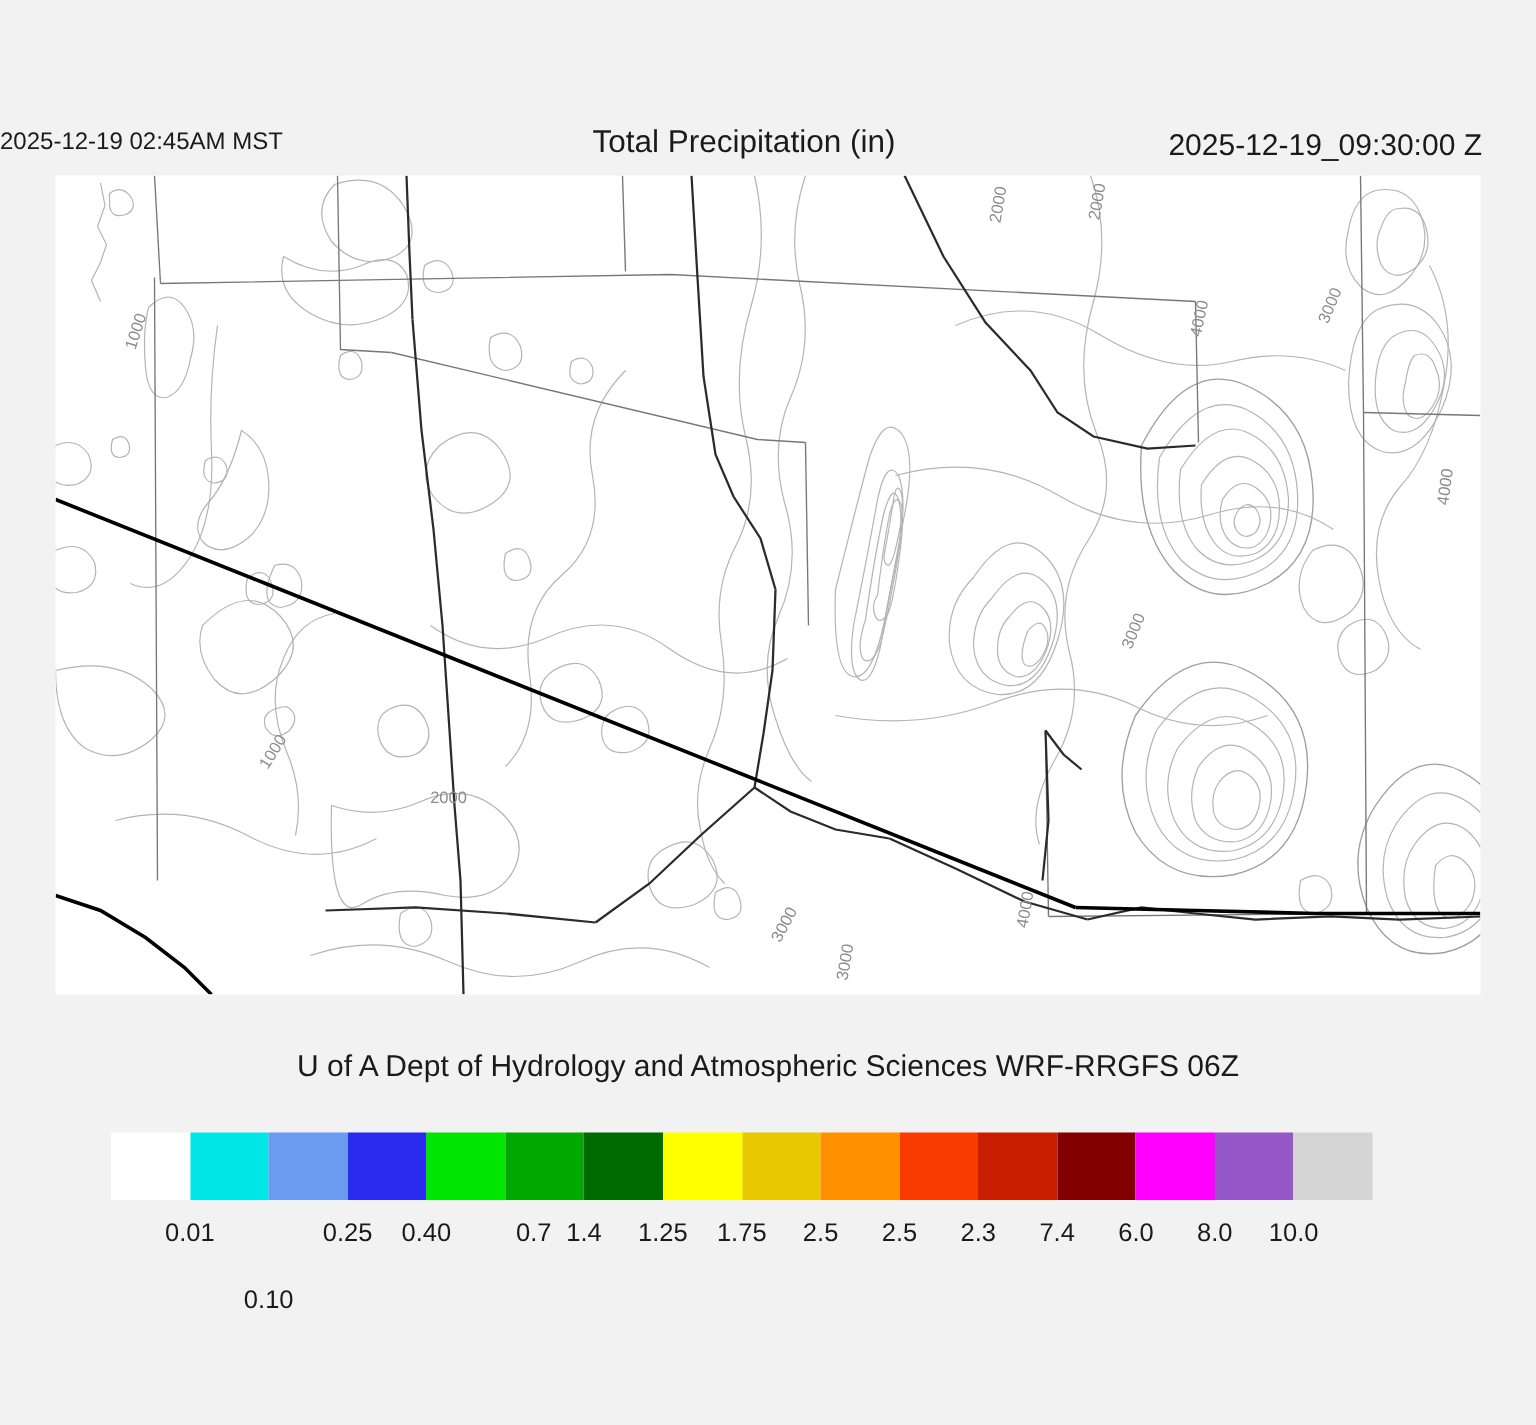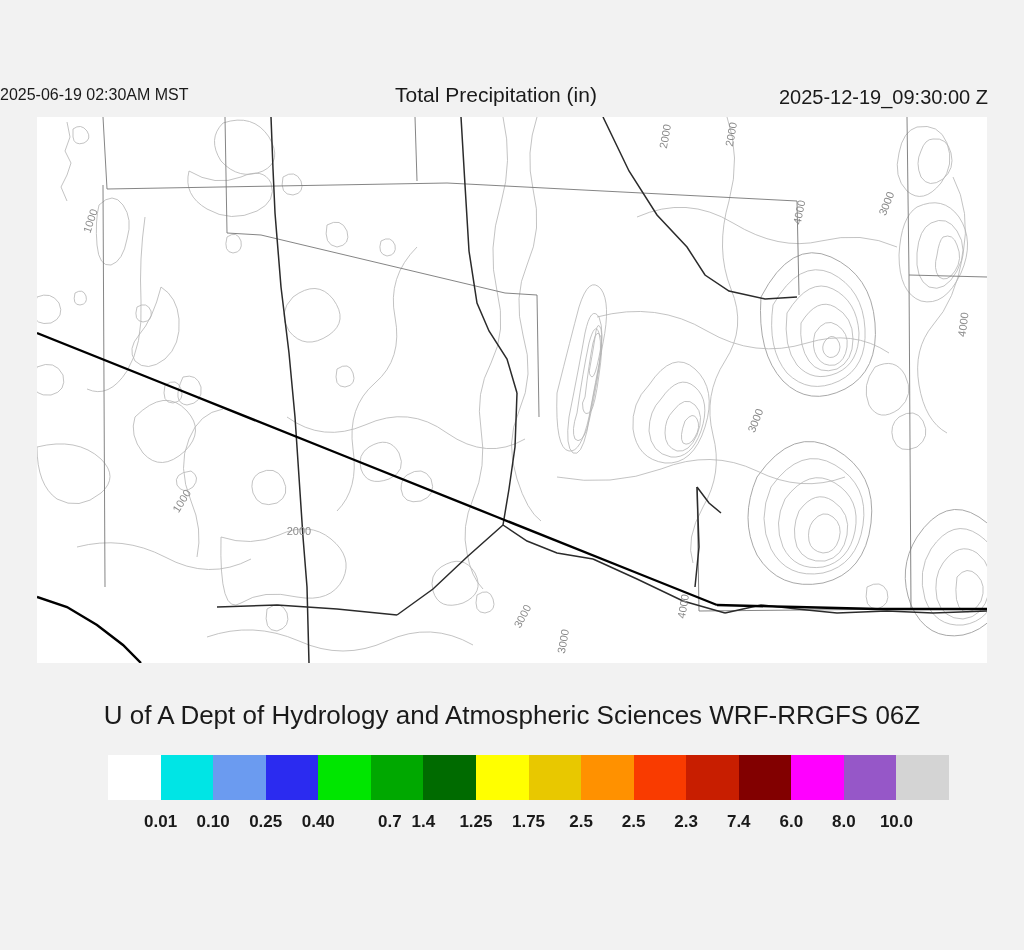--- a/index.html
+++ b/index.html
@@ -88,31 +88,30 @@
     fill: #8c8c8c;
   }
 
   
   #footer-credit {
     position: absolute;
     left: 0;
     top: 700px;
     width: 1024px;
     text-align: center;
-    font-size: 26px;
+    font-size: 20px;
     white-space: nowrap;
   }
 
   
   #colorbar-wrap {
     position: absolute;
-    left: 108px;
+    left: 74px;
     top: 755px;
     width: 841px;
-    font-weight: bold;
   }
   #colorbar-swatches {
     display: flex;
     width: 841px;
     height: 45px;
   }
   .cb-swatch {
     flex: 1 1 0;
     height: 45px;
   }
@@ -127,21 +126,21 @@
     top: 0;
     transform: translateX(-50%);
     font-size: 17px;
     white-space: nowrap;
   }
 </style>
 </head>
 <body>
 
 <div id="header-row">
-  <div>2025-06-19 02:30AM MST</div>
+  <div>2025-12-19 02:45AM MST</div>
   <div id="plot-title">Total Precipitation (in)</div>
   <div id="valid-time-utc">2025-12-19_09:30:00 Z</div>
 </div>
 
 <div id="map-panel">
   <svg id="map-svg" viewBox="0 0 950 546">
 
     <g>
       <path class="terrain-contour" d="M30 5 L33 20 L28 34 L34 46 L30 58 L24 70 L30 84"></path>
       <path class="terrain-contour" d="M36 12 q8 -6 14 2 q5 8 -3 12 q-10 3 -11 -6 z"></path>
@@ -295,21 +294,21 @@
       <div class="cb-swatch" style="background: rgb(255, 145, 0);"></div>
       <div class="cb-swatch" style="background: rgb(249, 59, 0);"></div>
       <div class="cb-swatch" style="background: rgb(200, 30, 0);"></div>
       <div class="cb-swatch" style="background: rgb(130, 0, 0);"></div>
       <div class="cb-swatch" style="background: rgb(255, 0, 255);"></div>
       <div class="cb-swatch" style="background: rgb(150, 87, 200);"></div>
       <div class="cb-swatch" style="background: rgb(212, 212, 212);"></div>
     </div>
   <div id="colorbar-ticks">
       <span class="cb-tick" style="left: 6.25%;">0.01</span>
-      <span class="cb-tick" style="left: 12.5%;">0.10</span>
+      <span class="cb-tick" style="left: 12.5%; margin-top: 45px;">0.10</span>
       <span class="cb-tick" style="left: 18.75%;">0.25</span>
       <span class="cb-tick" style="left: 25%;">0.40</span>
       <span class="cb-tick" style="left: 31.25%; margin-left: 19px;">0.7</span>
       <span class="cb-tick" style="left: 37.5%;">1.4</span>
       <span class="cb-tick" style="left: 43.75%;">1.25</span>
       <span class="cb-tick" style="left: 50%;">1.75</span>
       <span class="cb-tick" style="left: 56.25%;">2.5</span>
       <span class="cb-tick" style="left: 62.5%;">2.5</span>
       <span class="cb-tick" style="left: 68.75%;">2.3</span>
       <span class="cb-tick" style="left: 75%;">7.4</span>

